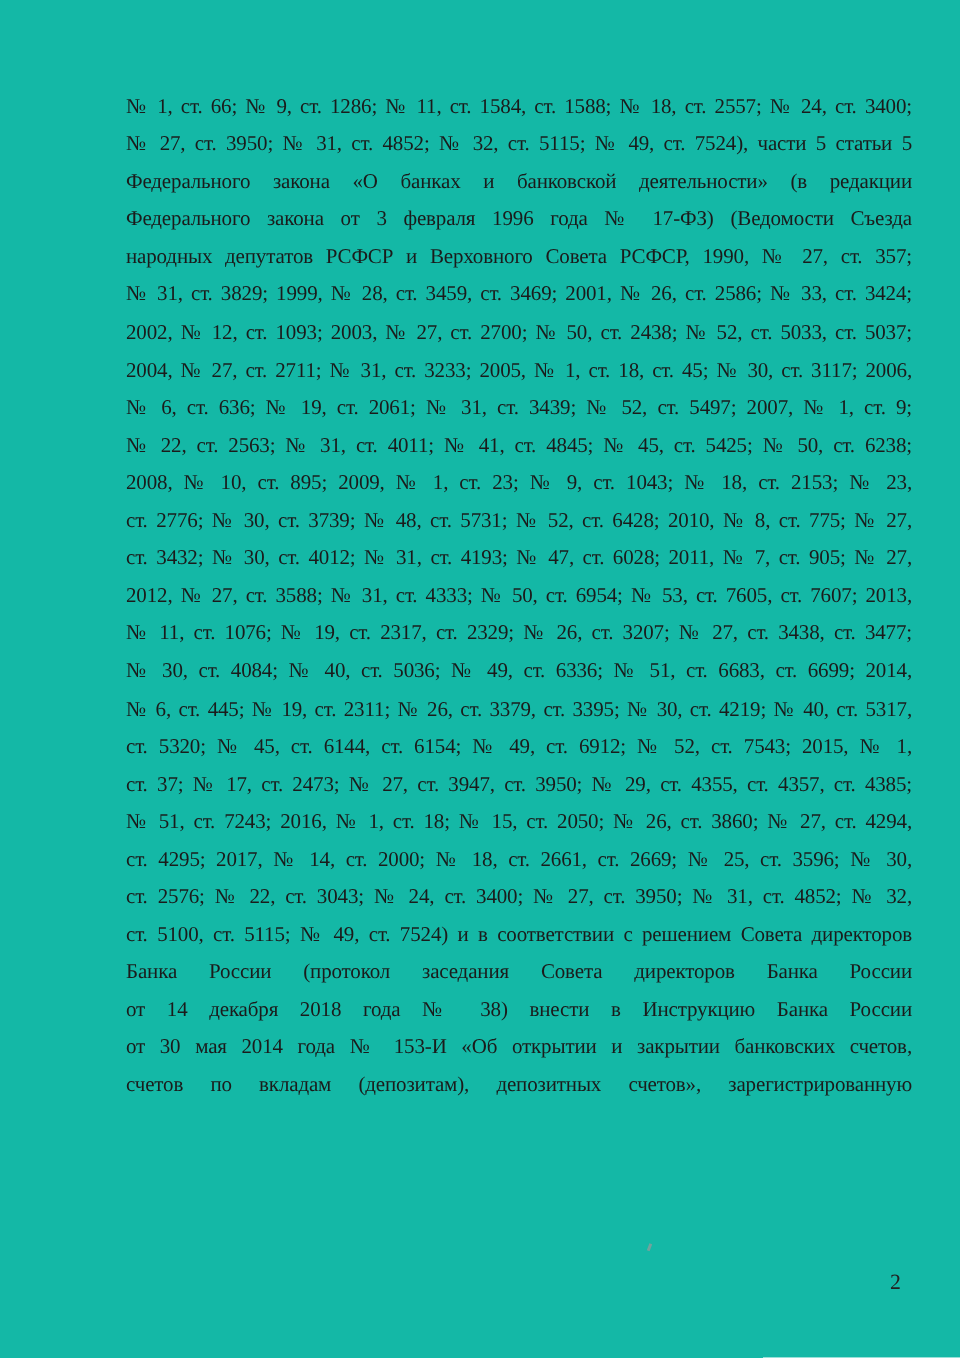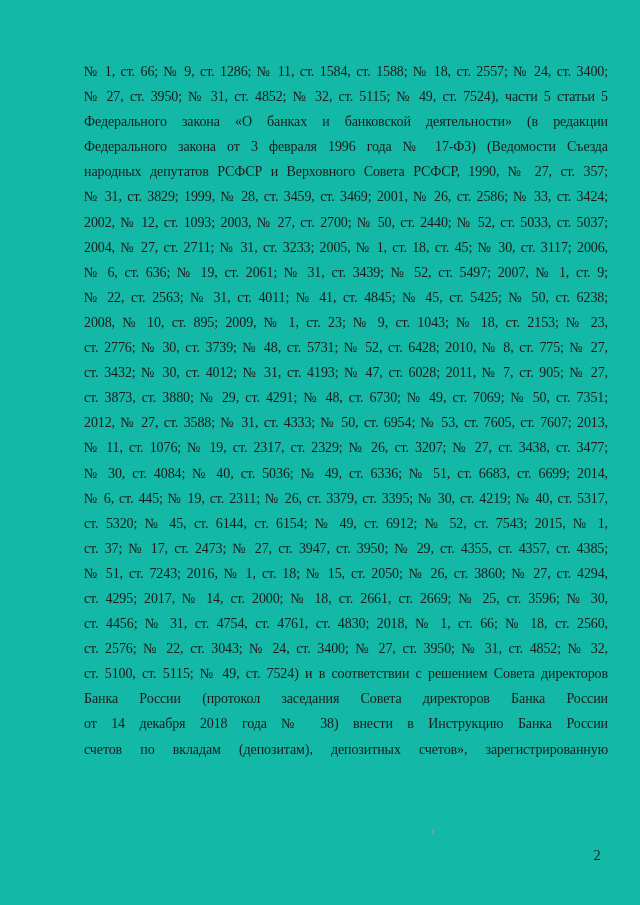--- a/index.html
+++ b/index.html
@@ -67,38 +67,37 @@
 <body>
 
 <div class="page">
   <div class="text-block">
     <div class="text-line">№ 1, ст. 66; № 9, ст. 1286; № 11, ст. 1584, ст. 1588; № 18, ст. 2557; № 24, ст. 3400;</div>
     <div class="text-line">№ 27, ст. 3950; № 31, ст. 4852; № 32, ст. 5115; № 49, ст. 7524), части 5 статьи 5</div>
     <div class="text-line">Федерального закона «О банках и банковской деятельности» (в редакции</div>
     <div class="text-line">Федерального закона от 3 февраля 1996 года № 17-ФЗ) (Ведомости Съезда</div>
     <div class="text-line">народных депутатов РСФСР и Верховного Совета РСФСР, 1990, № 27, ст. 357;</div>
     <div class="text-line">№ 31, ст. 3829; 1999, № 28, ст. 3459, ст. 3469; 2001, № 26, ст. 2586; № 33, ст. 3424;</div>
-    <div class="text-line">2002, № 12, ст. 1093; 2003, № 27, ст. 2700; № 50, ст. 2440; № 52, ст. 5033, ст. 5037;</div>
+    <div class="text-line">2002, № 12, ст. 1093; 2003, № 27, ст. 2700; № 50, ст. 2438; № 52, ст. 5033, ст. 5037;</div>
     <div class="text-line">2004, № 27, ст. 2711; № 31, ст. 3233; 2005, № 1, ст. 18, ст. 45; № 30, ст. 3117; 2006,</div>
     <div class="text-line">№ 6, ст. 636; № 19, ст. 2061; № 31, ст. 3439; № 52, ст. 5497; 2007, № 1, ст. 9;</div>
     <div class="text-line">№ 22, ст. 2563; № 31, ст. 4011; № 41, ст. 4845; № 45, ст. 5425; № 50, ст. 6238;</div>
     <div class="text-line">2008, № 10, ст. 895; 2009, № 1, ст. 23; № 9, ст. 1043; № 18, ст. 2153; № 23,</div>
     <div class="text-line">ст. 2776; № 30, ст. 3739; № 48, ст. 5731; № 52, ст. 6428; 2010, № 8, ст. 775; № 27,</div>
     <div class="text-line">ст. 3432; № 30, ст. 4012; № 31, ст. 4193; № 47, ст. 6028; 2011, № 7, ст. 905; № 27,</div>
-    <div class="text-line">ст. 3873, ст. 3880; № 29, ст. 4291; № 48, ст. 6730; № 49, ст. 7069; № 50, ст. 7351;</div>
     <div class="text-line">2012, № 27, ст. 3588; № 31, ст. 4333; № 50, ст. 6954; № 53, ст. 7605, ст. 7607; 2013,</div>
     <div class="text-line">№ 11, ст. 1076; № 19, ст. 2317, ст. 2329; № 26, ст. 3207; № 27, ст. 3438, ст. 3477;</div>
     <div class="text-line">№ 30, ст. 4084; № 40, ст. 5036; № 49, ст. 6336; № 51, ст. 6683, ст. 6699; 2014,</div>
     <div class="text-line">№ 6, ст. 445; № 19, ст. 2311; № 26, ст. 3379, ст. 3395; № 30, ст. 4219; № 40, ст. 5317,</div>
     <div class="text-line">ст. 5320; № 45, ст. 6144, ст. 6154; № 49, ст. 6912; № 52, ст. 7543; 2015, № 1,</div>
     <div class="text-line">ст. 37; № 17, ст. 2473; № 27, ст. 3947, ст. 3950; № 29, ст. 4355, ст. 4357, ст. 4385;</div>
     <div class="text-line">№ 51, ст. 7243; 2016, № 1, ст. 18; № 15, ст. 2050; № 26, ст. 3860; № 27, ст. 4294,</div>
     <div class="text-line">ст. 4295; 2017, № 14, ст. 2000; № 18, ст. 2661, ст. 2669; № 25, ст. 3596; № 30,</div>
-    <div class="text-line">ст. 4456; № 31, ст. 4754, ст. 4761, ст. 4830; 2018, № 1, ст. 66; № 18, ст. 2560,</div>
     <div class="text-line">ст. 2576; № 22, ст. 3043; № 24, ст. 3400; № 27, ст. 3950; № 31, ст. 4852; № 32,</div>
     <div class="text-line">ст. 5100, ст. 5115; № 49, ст. 7524) и в соответствии с решением Совета директоров</div>
     <div class="text-line">Банка России (протокол заседания Совета директоров Банка России</div>
     <div class="text-line">от 14 декабря 2018 года № 38) внести в Инструкцию Банка России</div>
+    <div class="text-line">от 30 мая 2014 года № 153-И «Об открытии и закрытии банковских счетов,</div>
     <div class="text-line">счетов по вкладам (депозитам), депозитных счетов», зарегистрированную</div>
   </div>
   <div class="scan-speck"></div>
   <div class="page-number">2</div>
 </div>
 
 </body></html>

